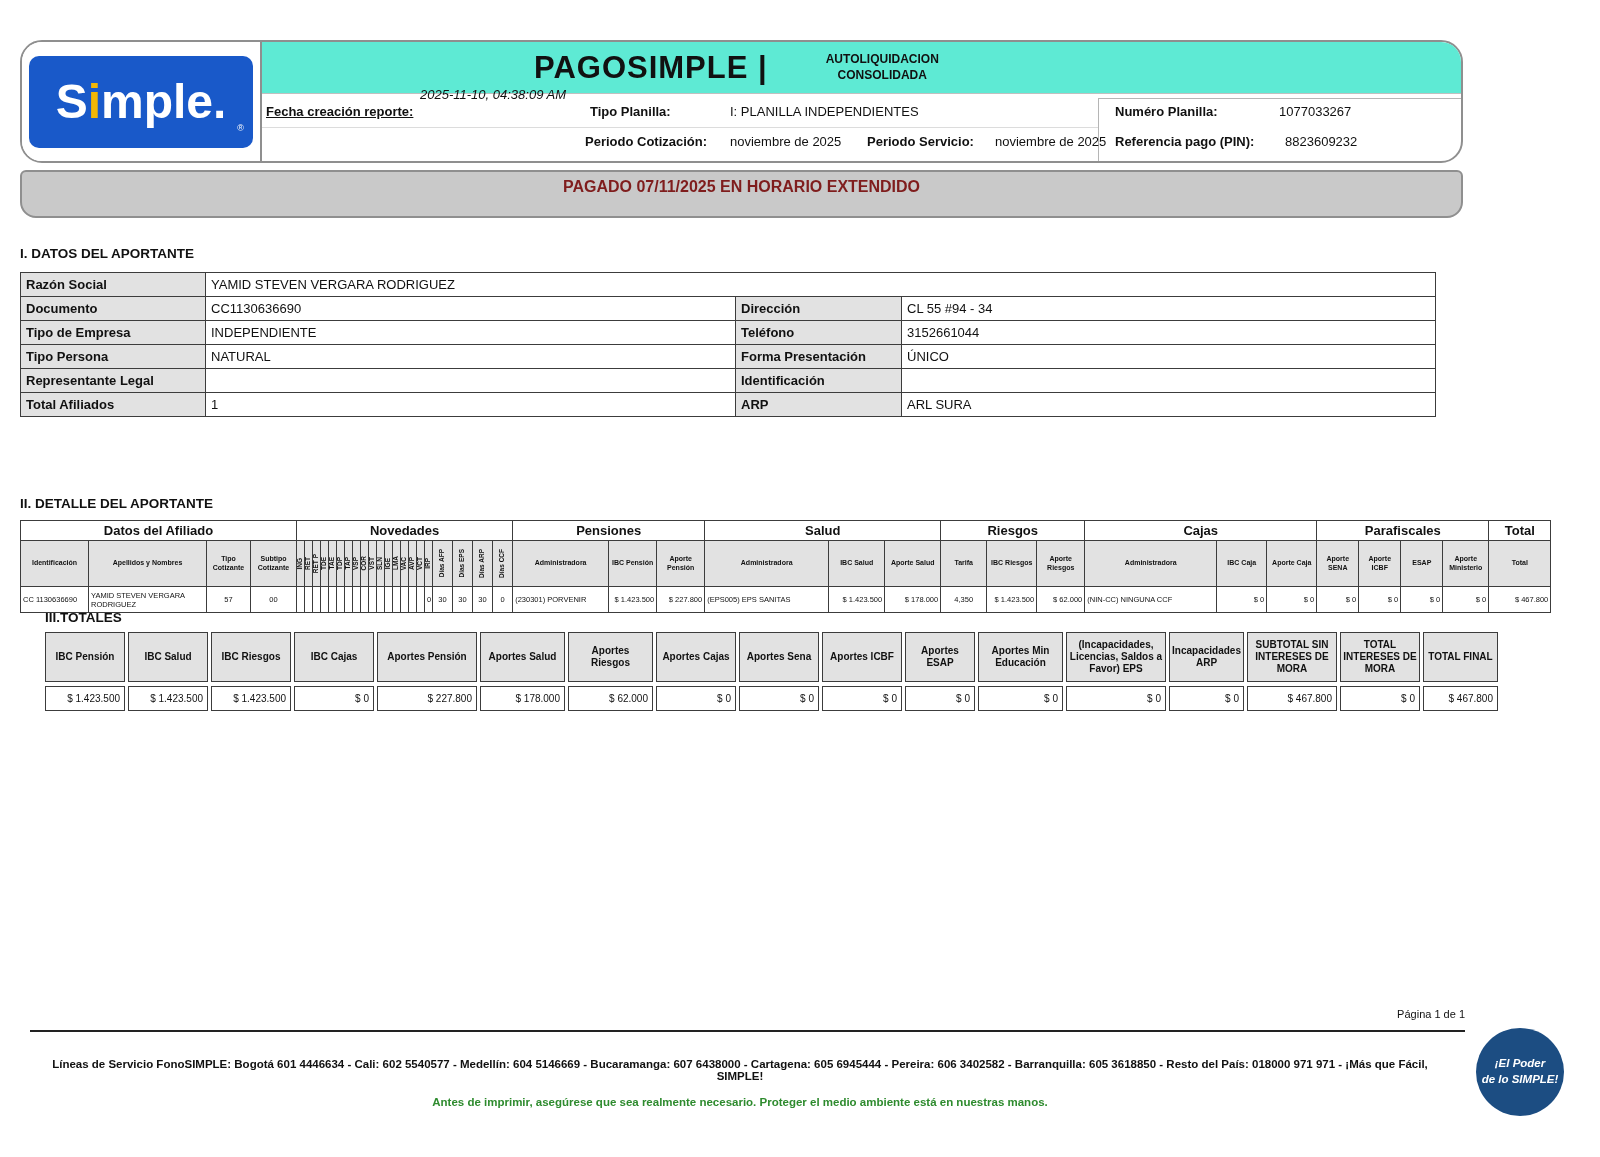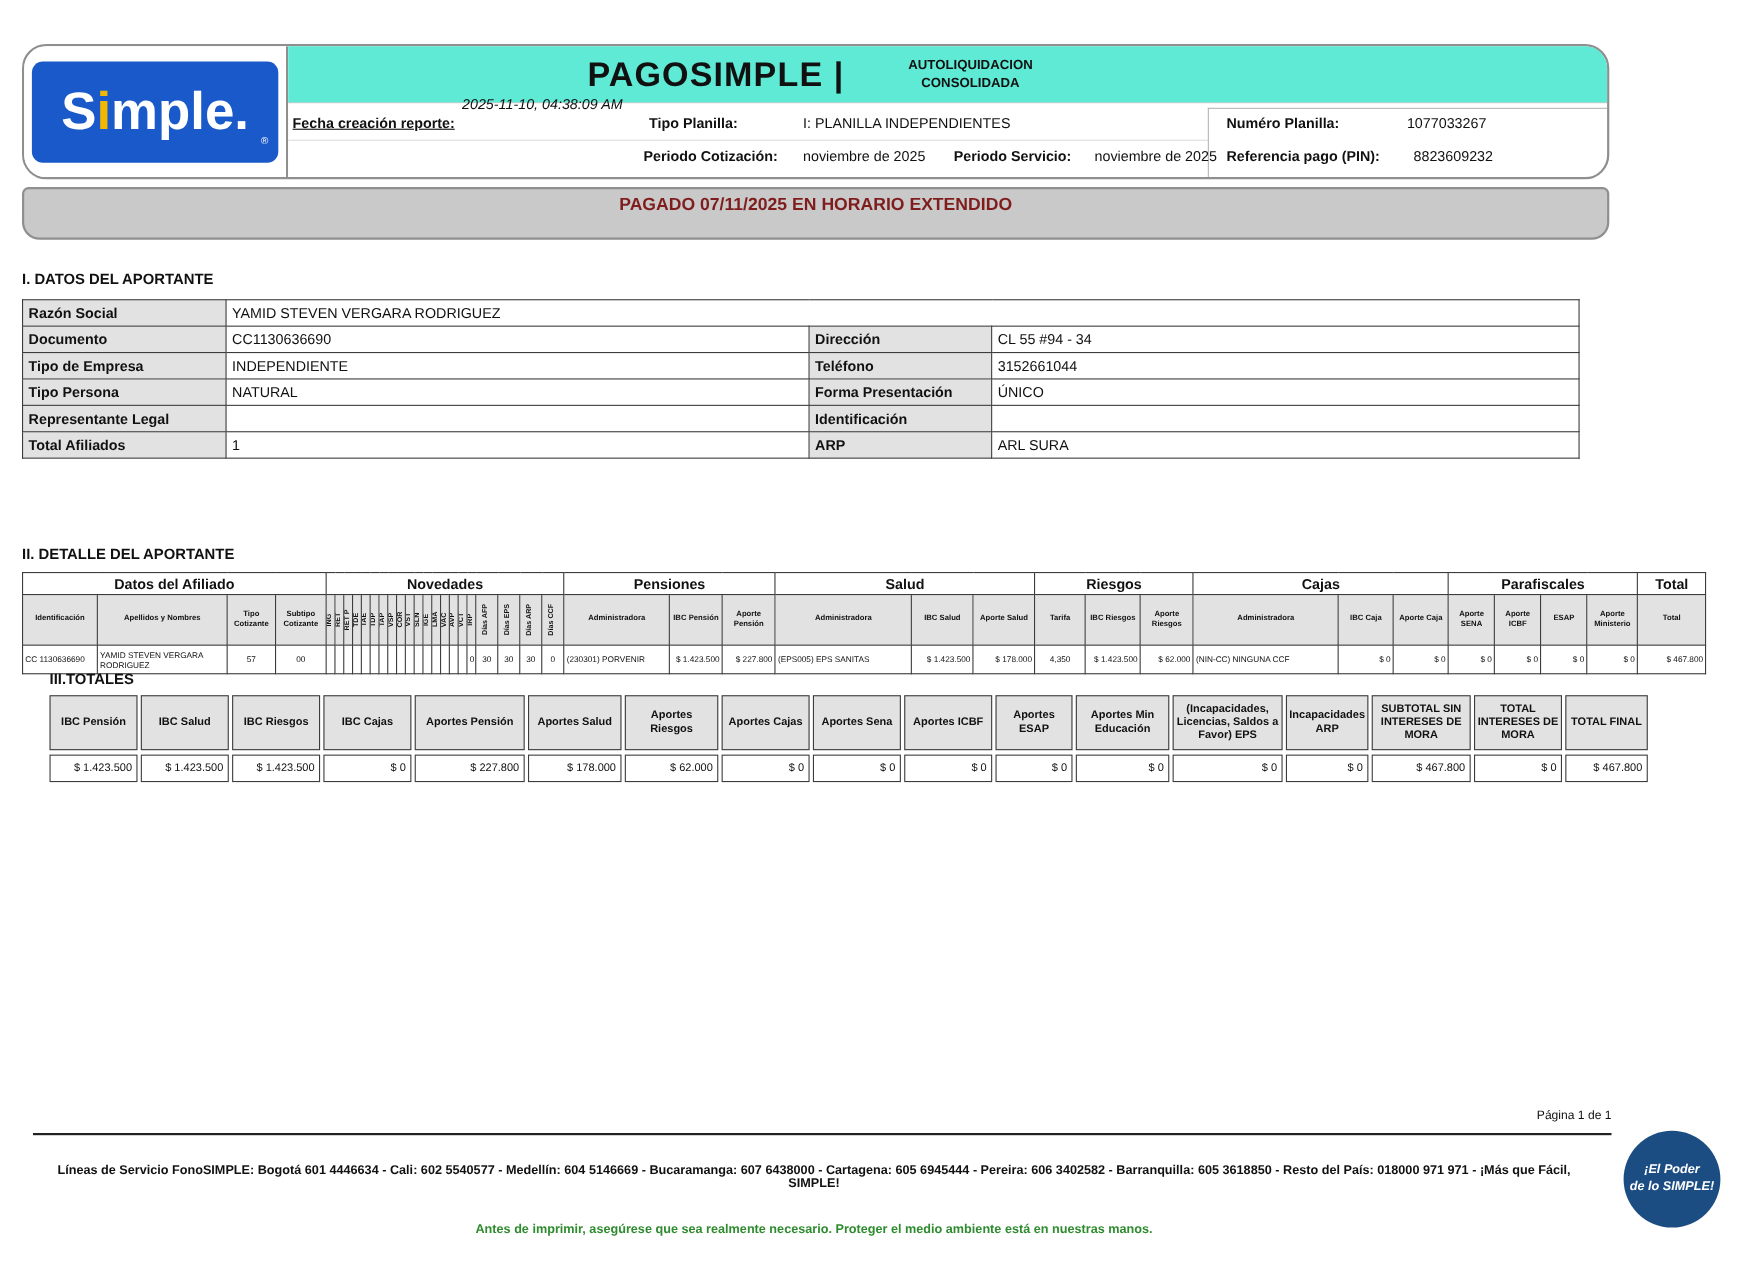--- a/index.html
+++ b/index.html
@@ -64,21 +64,21 @@
     text-align:center; padding:1px 2px; line-height:1.2; vertical-align:middle; }
   .t3 td { border:1px solid #3c3c3c; height:25px; text-align:right; padding:0 4px;
     white-space:nowrap; vertical-align:middle; }
 
   
   .foot-rule { position:absolute; left:30px; top:1030px; width:1435px; height:2px; background:#222; }
   .page-num { position:absolute; left:1335px; top:1008px; width:130px; text-align:right; font-size:11px; }
   .service-line { position:absolute; left:40px; top:1058px; width:1400px; text-align:center;
     font-size:11.5px; font-weight:bold; }
   .eco-line { position:absolute; left:40px; top:1096px; width:1400px; text-align:center;
-    font-size:11.5px; font-weight:bold; color:#2e8b2e;margin-top:16px; }
+    font-size:11.5px; font-weight:bold; color:#2e8b2e; }
   .badge { position:absolute; left:1476px; top:1028px; width:88px; height:88px; border-radius:50%;
     background:#1c4d82; color:#fff; font-style:italic; font-weight:bold; font-size:11.5px;
     display:flex; flex-direction:column; align-items:center; justify-content:center;
     text-align:center; line-height:1.35; }
 </style>
 </head>
 <body>
 
 <div class="page">
 

